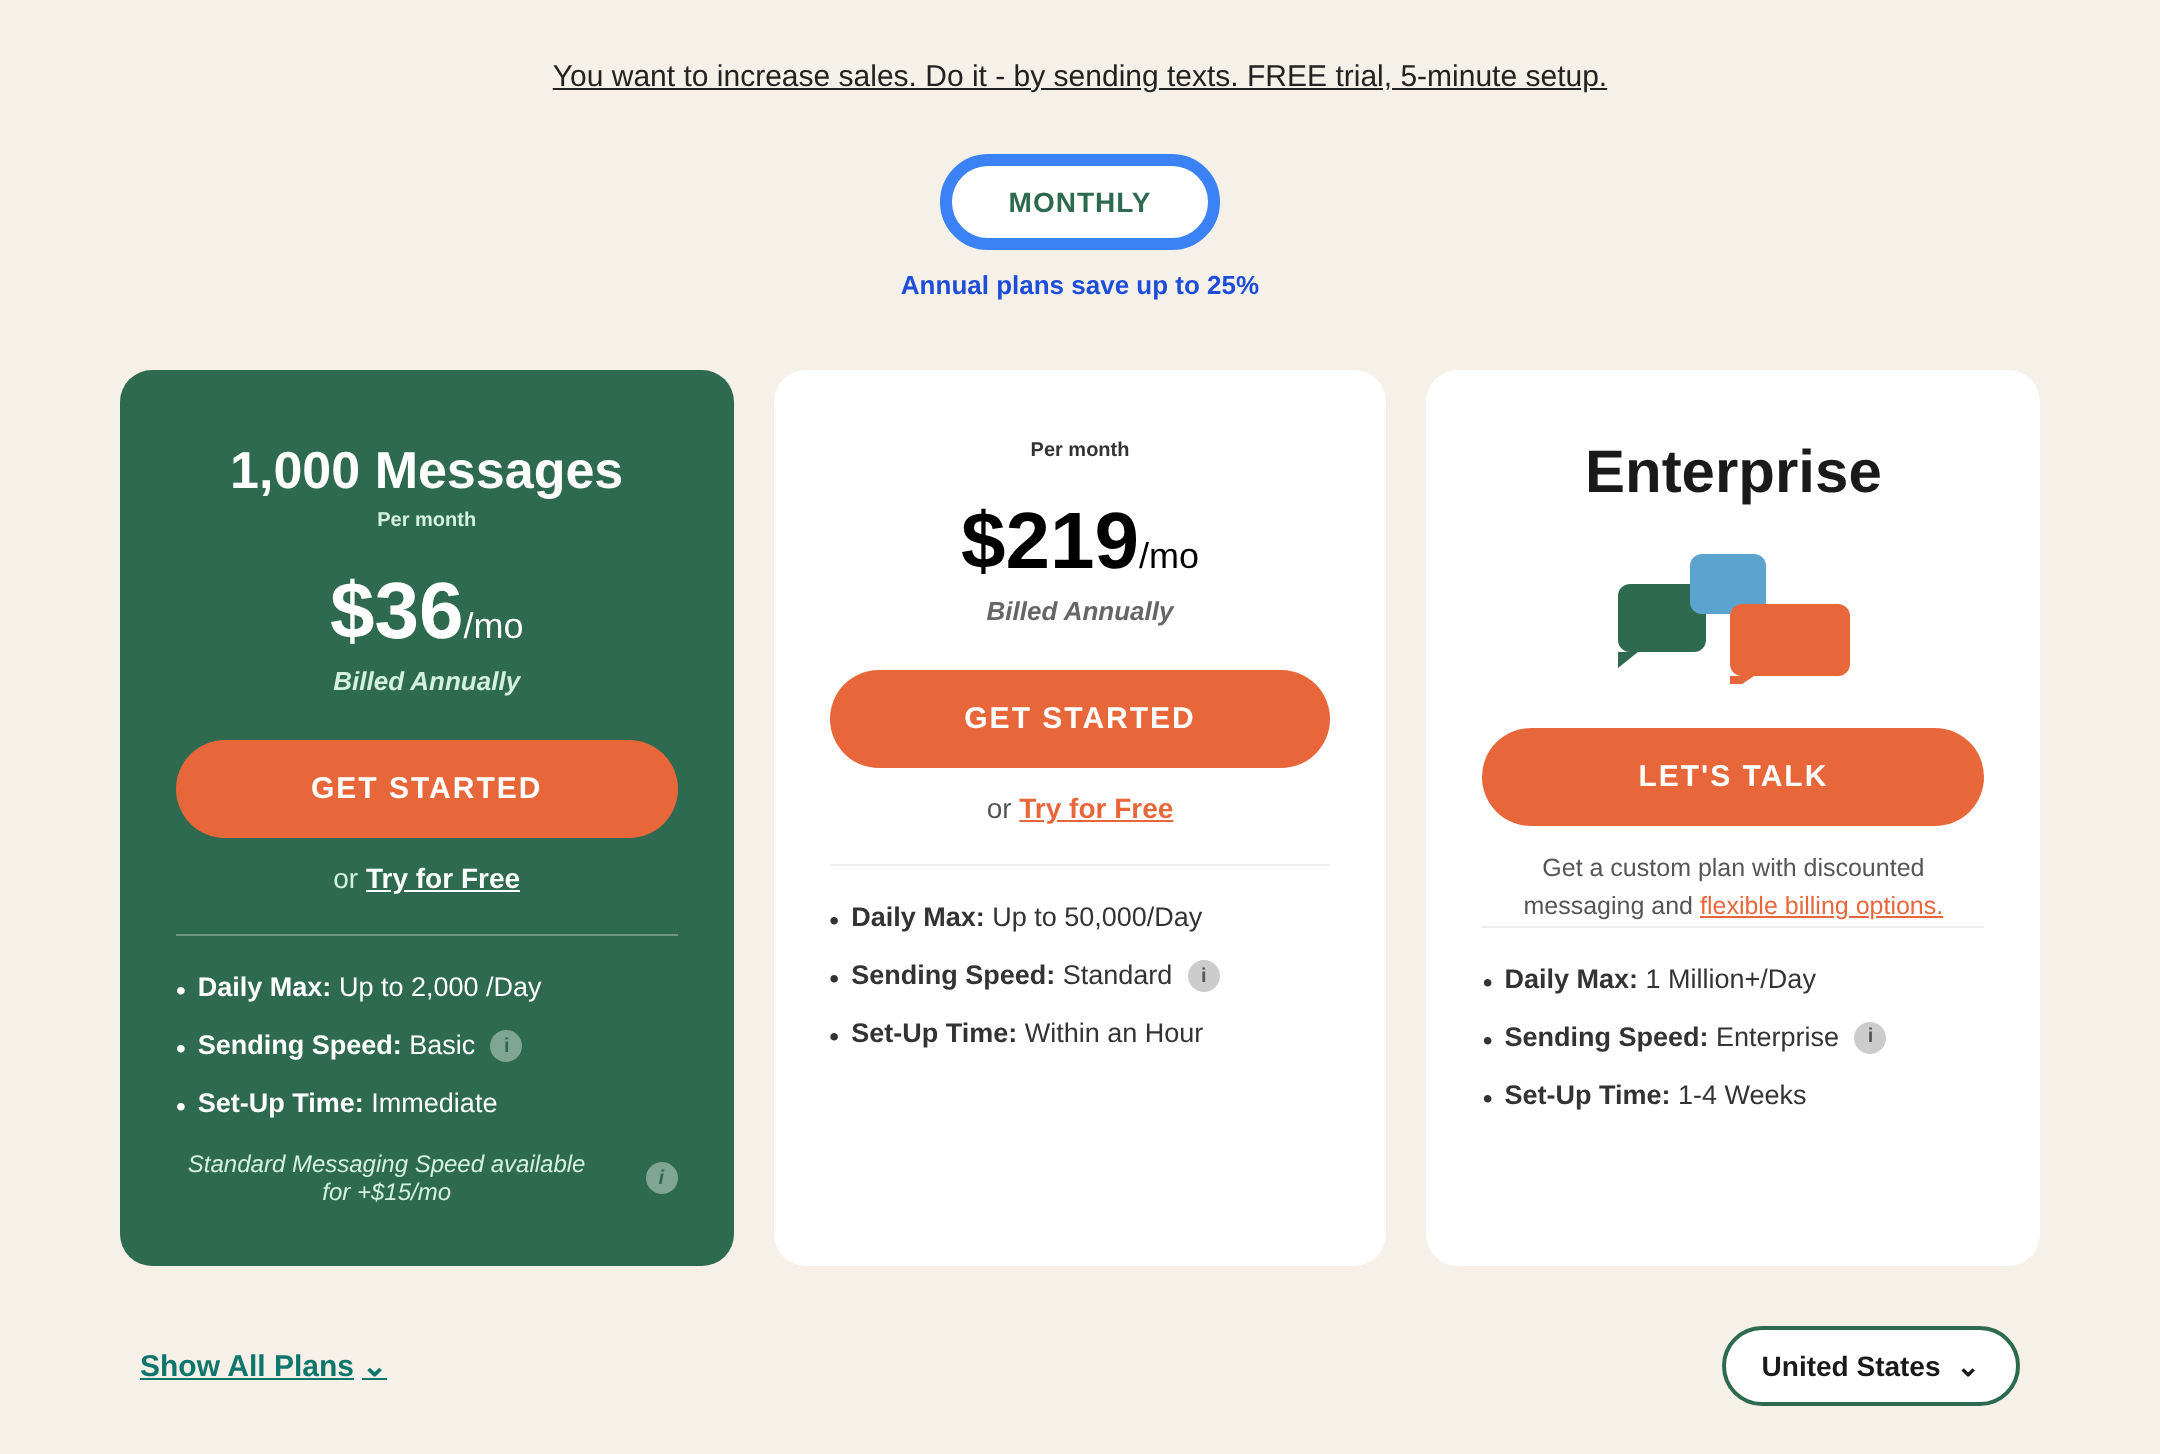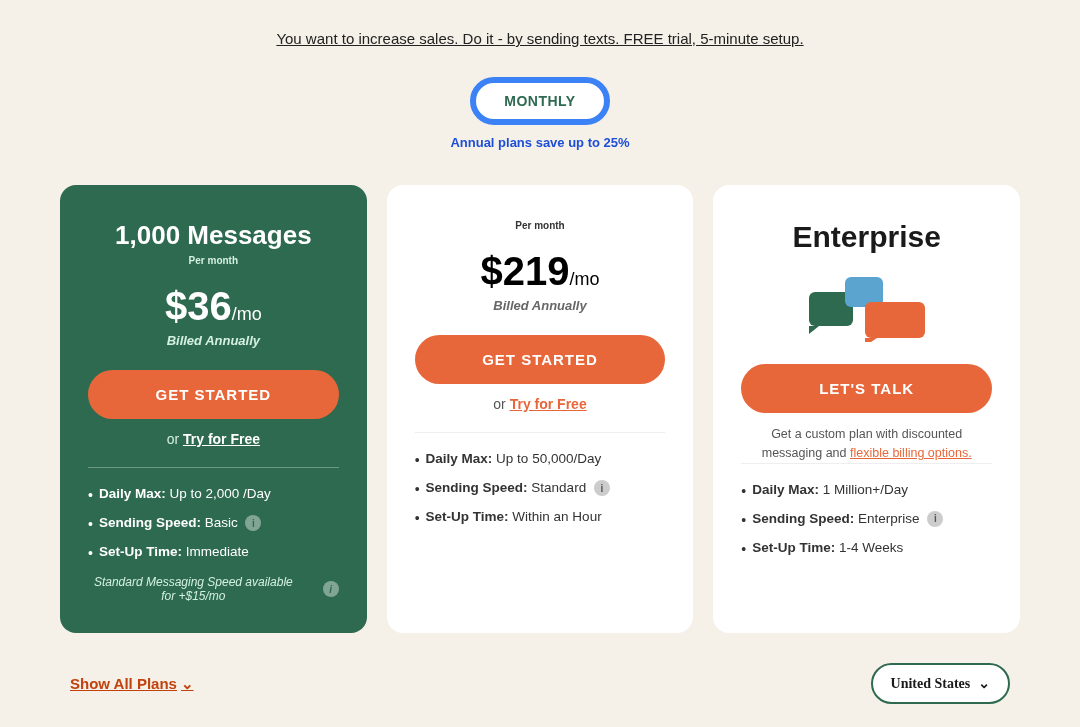--- a/index.html
+++ b/index.html
@@ -258,42 +258,41 @@
       display: flex;
       justify-content: space-between;
       align-items: center;
       width: 100%;
       max-width: 960px;
       padding: 0 10px;
     }
 
     .show-all-plans {
       font-size: 15px;
-      color: #c2410c;
+      color: #0f766e;
       font-weight: 600;
       cursor: pointer;
       display: flex;
       align-items: center;
       gap: 4px;
       text-decoration: underline;
     }
 
     .country-selector {
       display: flex;
       align-items: center;
       gap: 8px;
       border: 2px solid #2d6a4f;
       border-radius: 50px;
       padding: 10px 18px;
       cursor: pointer;
       background: #fff;
       font-size: 14px;
       font-weight: 600;
       color: #1a1a1a;
-      font-family: Liberation Serif, serif;
     }
   </style>
 </head>
 <body>
 
 <p class="tagline">You want to increase sales. Do it - by sending texts. FREE trial, 5-minute setup.</p>
 
 <div class="billing-toggle">
   <button class="toggle-btn">MONTHLY</button>
 </div>

